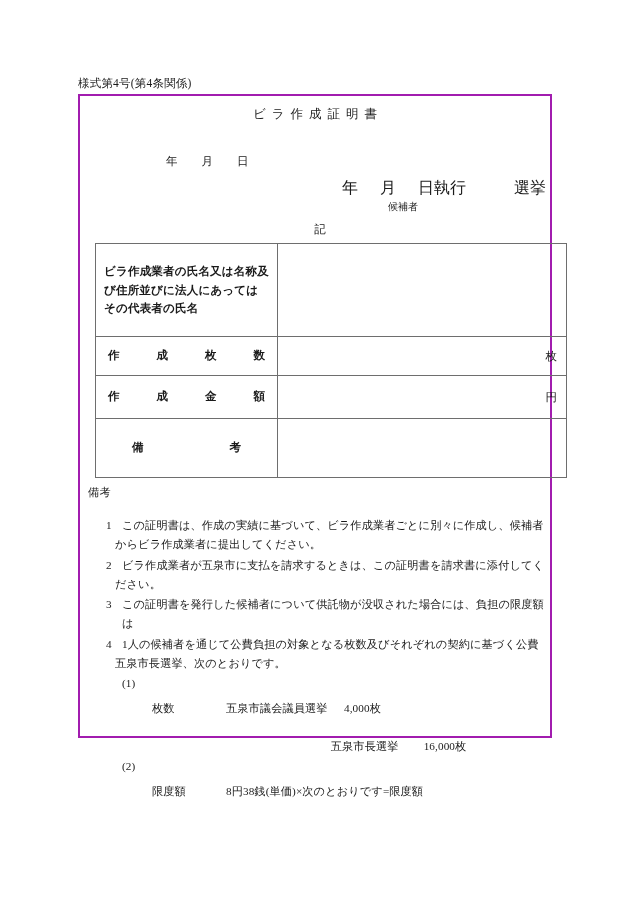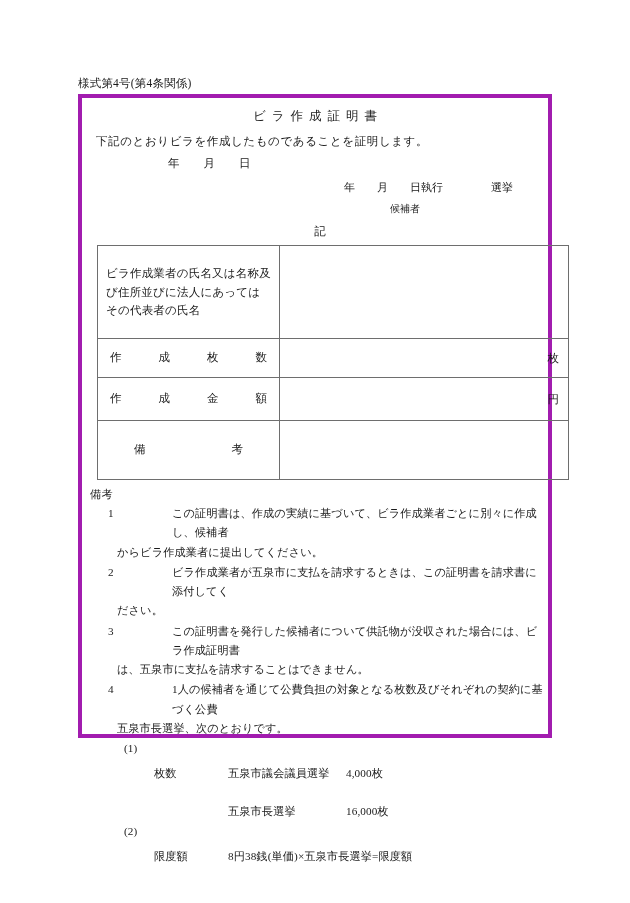--- a/index.html
+++ b/index.html
@@ -31,21 +31,21 @@
     letter-spacing: 0.2px;
     white-space: nowrap;
   }
   
   .outer-box {
     position: absolute;
     left: 78px;
     top: 94px;
     width: 474px;
     height: 644px;
-    border: 4px solid #a21caf;
+    border: 2px solid #a21caf;
     box-sizing: border-box;
   }
   .inner {
     position: relative;
     width: 100%;
     height: 100%;
   }
   
   .doc-title {
     position: absolute;
@@ -70,21 +70,21 @@
     left: 86px;
     top: 58px;
     font-size: 11.5px;
     white-space: nowrap;
   }
   .date-line-left .gap { display: inline-block; width: 24px; }
   .exec-line {
     position: absolute;
     left: 262px;
     top: 82px;
-    font-size: 11px;
+    font-size: 16px;
     white-space: nowrap;
     font-family: Liberation Mono, monospace;
   }
   .exec-line .gap { display: inline-block; width: 22px; }
   .exec-line .gap-wide { display: inline-block; width: 48px; }
   .candidate-line {
     position: absolute;
     left: 308px;
     top: 104px;
     font-size: 10px;
@@ -112,20 +112,21 @@
   .data-table td {
     border: 1px solid #6e6e6e;
     font-size: 11.5px;
     vertical-align: middle;
     padding: 0;
   }
   td.label-cell {
     width: 165px;
     padding: 0 8px;
     line-height: 1.55;
+    font-weight: bold;
   }
   td.label-cell.spread {
     text-align: left;
     letter-spacing: 0;
   }
   .spread-inner {
     display: flex;
     justify-content: space-between;
     padding: 0 4px;
   }
@@ -150,36 +151,36 @@
   
   .notes {
     position: absolute;
     left: 8px;
     top: 389px;
     width: 458px;
     font-size: 11.2px;
   }
   .notes-heading {
     font-size: 11.2px;
-    margin-bottom: 2px;
+    margin-bottom: 16px;
     letter-spacing: 0.2px;
   }
   .note-item {
     position: relative;
     padding-left: 34px;
     margin-bottom: 1px;
     line-height: 1.72;
     letter-spacing: 0.1px;
   }
   .note-num {
     position: absolute;
     left: 18px;
     top: 0;
   }
-  .note-body { display: block; margin-left: 48px; }
+  .note-body { display: block; }
   .note-cont {
     display: block;
     margin-left: -7px;
   }
   .sub-list { margin-top: 1px; }
   .sub-item {
     position: relative;
     padding-left: 30px;
     line-height: 1.78;
     white-space: nowrap;
@@ -197,37 +198,37 @@
   .sub-extra {
     display: inline-block;
     width: 118px;
     margin-top: 18px;
   }
   .sub-cont-row {
     position: relative;
     padding-left: 30px;
     line-height: 1.78;
     white-space: nowrap;
+    text-align: center;
   }
   .sub-cont-spacer { display: inline-block; width: 74px; }
   .amount-expr { letter-spacing: 0.1px; }
 </style>
 </head>
 <body>
 
 <div class="page">
 
   <div class="form-caption">様式第4号(第4条関係)</div>
 
   <div class="outer-box">
     <div class="inner">
 
       <div class="doc-title">ビラ作成証明書</div>
 
-      <div class="intro-line">下記のとおりビラを作成したものであることを証明します。</div>
 
       <div class="date-line-left">
         <span>年</span><span class="gap"></span><span>月</span><span class="gap"></span><span>日</span>
       </div>
 
       <div class="exec-line">
         <span>年</span><span class="gap"></span><span>月</span><span class="gap"></span><span>日執行</span><span class="gap-wide"></span><span>選挙</span>
       </div>
 
       <div class="candidate-line">候補者</div>
@@ -294,40 +295,39 @@
         </div>
 
         <div class="note-item">
           <span class="note-num">2</span>
           <span class="note-body">ビラ作成業者が五泉市に支払を請求するときは、この証明書を請求書に添付してく</span>
           <span class="note-cont">ださい。</span>
         </div>
 
         <div class="note-item">
           <span class="note-num">3</span>
-          <span class="note-body">この証明書を発行した候補者について供託物が没収された場合には、ビラ作成証明書</span>
-          <span class="note-cont">は、五泉市に支払を請求することはできません。</span>
+          <span class="note-body">この証明書を発行した候補者について供託物が没収された場合には、負担の限度額は</span>
         </div>
 
         <div class="note-item">
           <span class="note-num">4</span>
           <span class="note-body">1人の候補者を通じて公費負担の対象となる枚数及びそれぞれの契約に基づく公費</span>
           <span class="note-cont">五泉市長選挙、次のとおりです。</span>
 
           <div class="sub-list">
             <div class="sub-item">
               <span class="sub-num">(1)</span>
               <span class="sub-label">枚数</span><span class="sub-extra">五泉市議会議員選挙</span><span>4,000枚</span>
             </div>
             <div class="sub-cont-row">
               <span class="sub-cont-spacer"></span><span class="sub-extra">五泉市長選挙</span><span>16,000枚</span>
             </div>
             <div class="sub-item">
               <span class="sub-num">(2)</span>
-              <span class="sub-label">限度額</span><span class="amount-expr">8円38銭(単価)×五泉市長選挙=限度額</span>
+              <span class="sub-label">限度額</span><span class="amount-expr">8円38銭(単価)×次のとおりです=限度額</span>
             </div>
           </div>
         </div>
       </div>
 
     </div>
   </div>
 
 </div>
 

